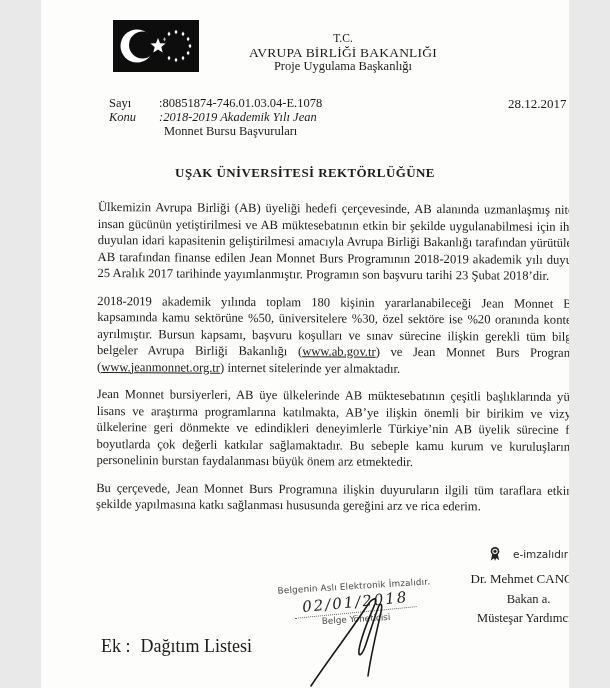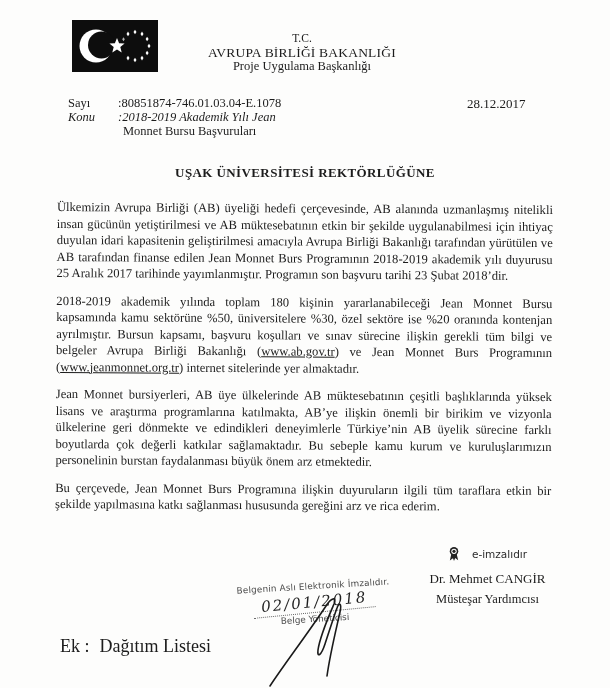--- a/index.html
+++ b/index.html
@@ -1,18 +1,18 @@
 <!DOCTYPE html>
 <html lang="tr"><head>
 <meta charset="utf-8">
 <style>
   html,body{margin:0;padding:0;}
   body{background:#e9e9e9;font-family:"Liberation Serif", serif;}
   .page{
-    position:relative;width:610px;height:688px;margin:0 auto;
+    position:relative;width:528px;height:688px;margin:0 auto;
     background:#fdfdfc;color:#1c1c1c;overflow:hidden;
   }
   
   .logo{position:absolute;left:72px;top:20px;width:86px;height:52px;}
   .head-center{
     position:absolute;left:152px;top:33px;width:300px;text-align:center;
     line-height:1.0;
   }
   .head-tc{font-size:11.5px;margin-bottom:1px;}
   .head-ministry{font-size:13.5px;letter-spacing:.2px;margin-bottom:1px;}
@@ -117,20 +117,21 @@
     <div class="esign-row">
       <svg width="12" height="16" viewBox="0 0 13 17" xmlns="http://www.w3.org/2000/svg">
         <polygon points="3.6,8.5 2,15.6 5.4,13 6.5,16.2 7.8,12.9 11,15.4 9.4,8.5" fill="#232323"></polygon>
         <circle cx="6.5" cy="5.6" r="4.6" fill="#232323"></circle>
         <circle cx="6.5" cy="5.6" r="2.9" fill="#fdfdfc"></circle>
         <circle cx="6.5" cy="5.6" r="1.7" fill="#232323"></circle>
       </svg>
       <span>e-imzalıdır</span>
     </div>
     <div class="sig-name">Dr. Mehmet CANGİR</div>
+    <div class="sig-role1">Bakan a.</div>
     <div class="sig-role2">Müsteşar Yardımcısı</div>
   </div>
 
   <div class="stamp">
     <div class="stamp-line1">Belgenin Aslı Elektronik İmzalıdır.</div>
     <div><span class="stamp-date">02/01/2018</span></div>
     <div class="stamp-line2">Belge Yöneticisi</div>
   </div>
 
   <svg class="hand-sign" viewBox="0 0 110 100" xmlns="http://www.w3.org/2000/svg">

